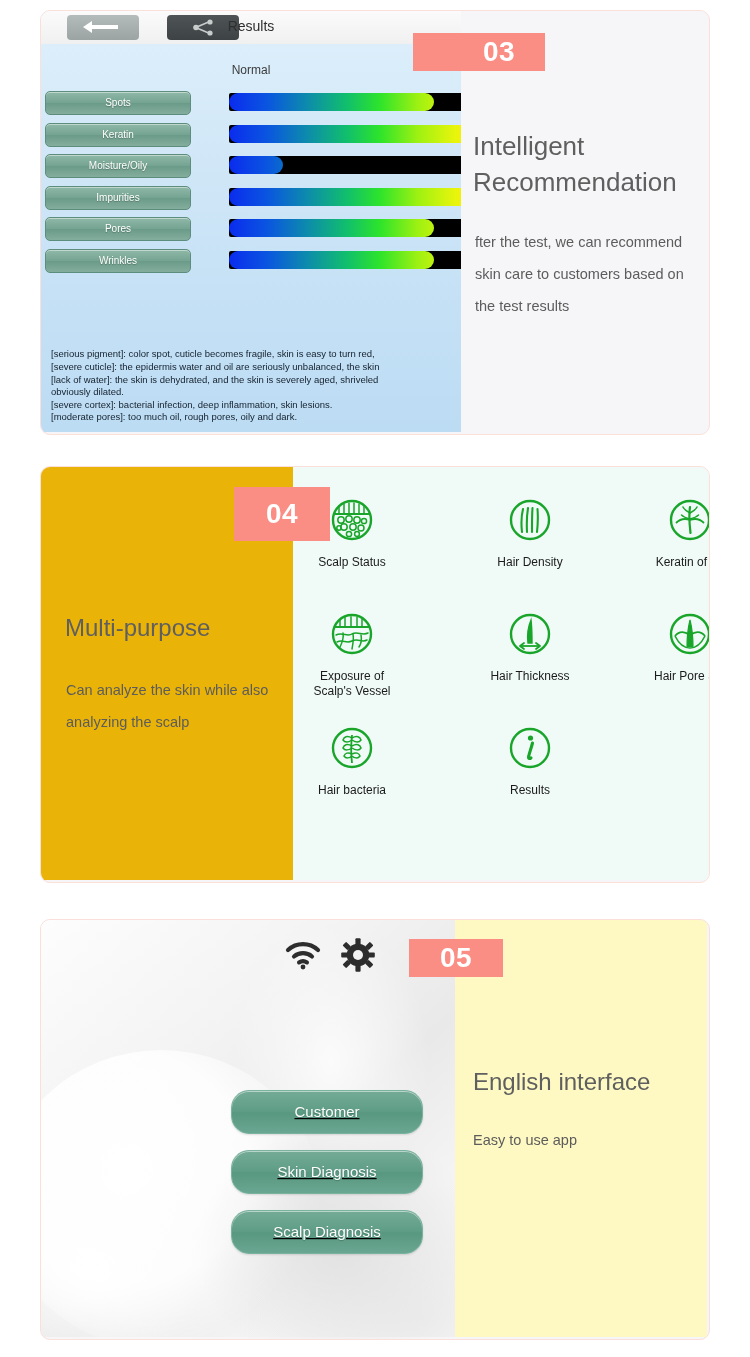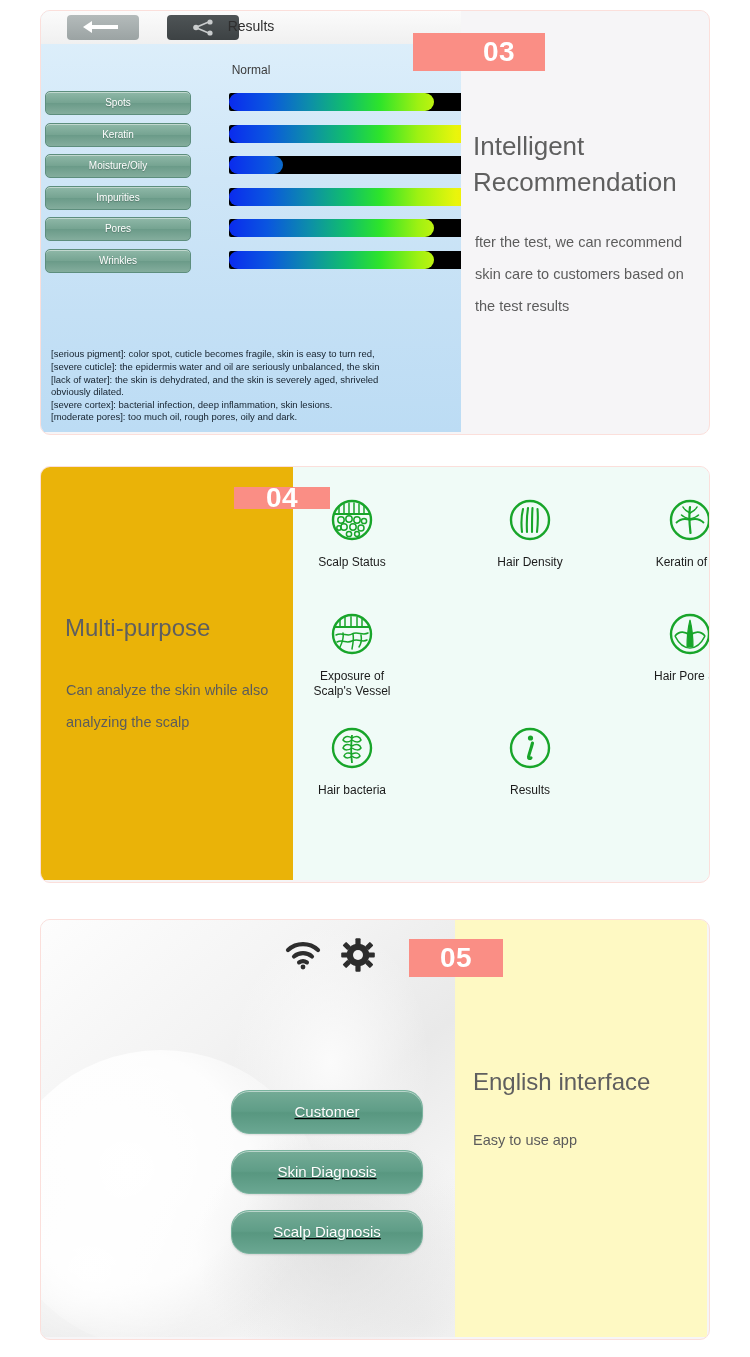--- a/index.html
+++ b/index.html
@@ -86,21 +86,21 @@
   .gbtn span{display:block;line-height:42px;text-align:center;font-size:15px;color:#ffffff;
       text-shadow:0 1px 1px rgba(0,0,0,.22);}
   .s5-right{position:absolute;left:414px;top:0;width:252px;height:417px;background:#fef9c3;}
   .s5-h{position:absolute;left:18px;top:148px;width:235px;font-size:24px;color:#5f5f5f;}
   .s5-p{position:absolute;left:18px;top:206px;width:220px;font-size:14.5px;line-height:28px;color:#5c5c5c;}
 
   
   .badge{position:absolute;background:#fa8e85;display:flex;align-items:center;justify-content:center;}
   .badge span{font-size:28px;font-weight:bold;color:#ffffff;letter-spacing:.5px;}
   #b03{left:413px;top:33px;width:92px;height:38px;padding-left:40px;}
-  #b04{left:234px;top:487px;width:96px;height:22px;}
+  #b04{left:234px;top:487px;width:96px;height:54px;}
   #b05{left:409px;top:939px;width:94px;height:38px;}
 </style>
 </head>
 <body>
 
 <div class="page">
 
   <div class="card" id="sec03">
     <div class="s3-left">
 
@@ -254,20 +254,26 @@
                 </g>
                 <g fill="none" stroke="#18a52a" stroke-width="1.5" stroke-linecap="round">
                   <path d="M5 22 C11 19 17 24 21 21 C26 18 32 23 37 20"></path>
                   <path d="M6 29 C12 26 15 31 21 28 C27 25 31 30 36 27"></path>
                   <path d="M12 20 C13 25 11 30 9 34"></path>
                   <path d="M22 21 C23 26 22 31 21 36"></path>
                   <path d="M30 22 C31 27 30 31 28 34"></path>
                 </g>
               </svg></span><div class="lbl">Exposure of
 Scalp's Vessel</div></div>
+          <div class="cell" style="left: 140px; top: 146px;"><span class="ic"><svg width="42" height="42" viewBox="0 0 42 42">
+                <circle cx="21" cy="21" r="19" fill="none" stroke="#18a52a" stroke-width="2.4"></circle>
+                <path d="M19 30 C18 22 19 14 22 7 C23 15 23 23 23 30 Z" fill="#18a52a" stroke="#18a52a" stroke-width="1.4"></path>
+                <path d="M11 33 H31" stroke="#18a52a" stroke-width="1.8"></path>
+                <path d="M11 33 l4 -3 M11 33 l4 3 M31 33 l-4 -3 M31 33 l-4 3" stroke="#18a52a" stroke-width="1.8" fill="none" stroke-linecap="round"></path>
+              </svg></span><div class="lbl">Hair Thickness</div></div>
           <div class="cell" style="left: 300px; top: 146px;"><span class="ic"><svg width="42" height="42" viewBox="0 0 42 42">
                 <circle cx="21" cy="21" r="19" fill="none" stroke="#18a52a" stroke-width="2.4"></circle>
                 <path d="M6 23 C11 17 16 19 21 22 C26 19 31 17 36 23" fill="none" stroke="#18a52a" stroke-width="1.8"></path>
                 <path d="M18 34 C18 24 19 15 21 7 C23 15 24 24 24 34" fill="#18a52a" stroke="#18a52a" stroke-width="1.2"></path>
                 <path d="M6 23 C10 31 16 35 21 35 C26 35 32 31 36 23" fill="none" stroke="#18a52a" stroke-width="1.6"></path>
               </svg></span><div class="lbl">Hair Pore Sta</div></div>
           <div class="cell" style="left: -38px; top: 260px;"><span class="ic"><svg width="42" height="42" viewBox="0 0 42 42">
                 <circle cx="21" cy="21" r="19" fill="none" stroke="#18a52a" stroke-width="2.4"></circle>
                 <path d="M21 36 C20 28 20 18 21 8" fill="none" stroke="#18a52a" stroke-width="1.8"></path>
                 <g fill="none" stroke="#18a52a" stroke-width="1.5">

